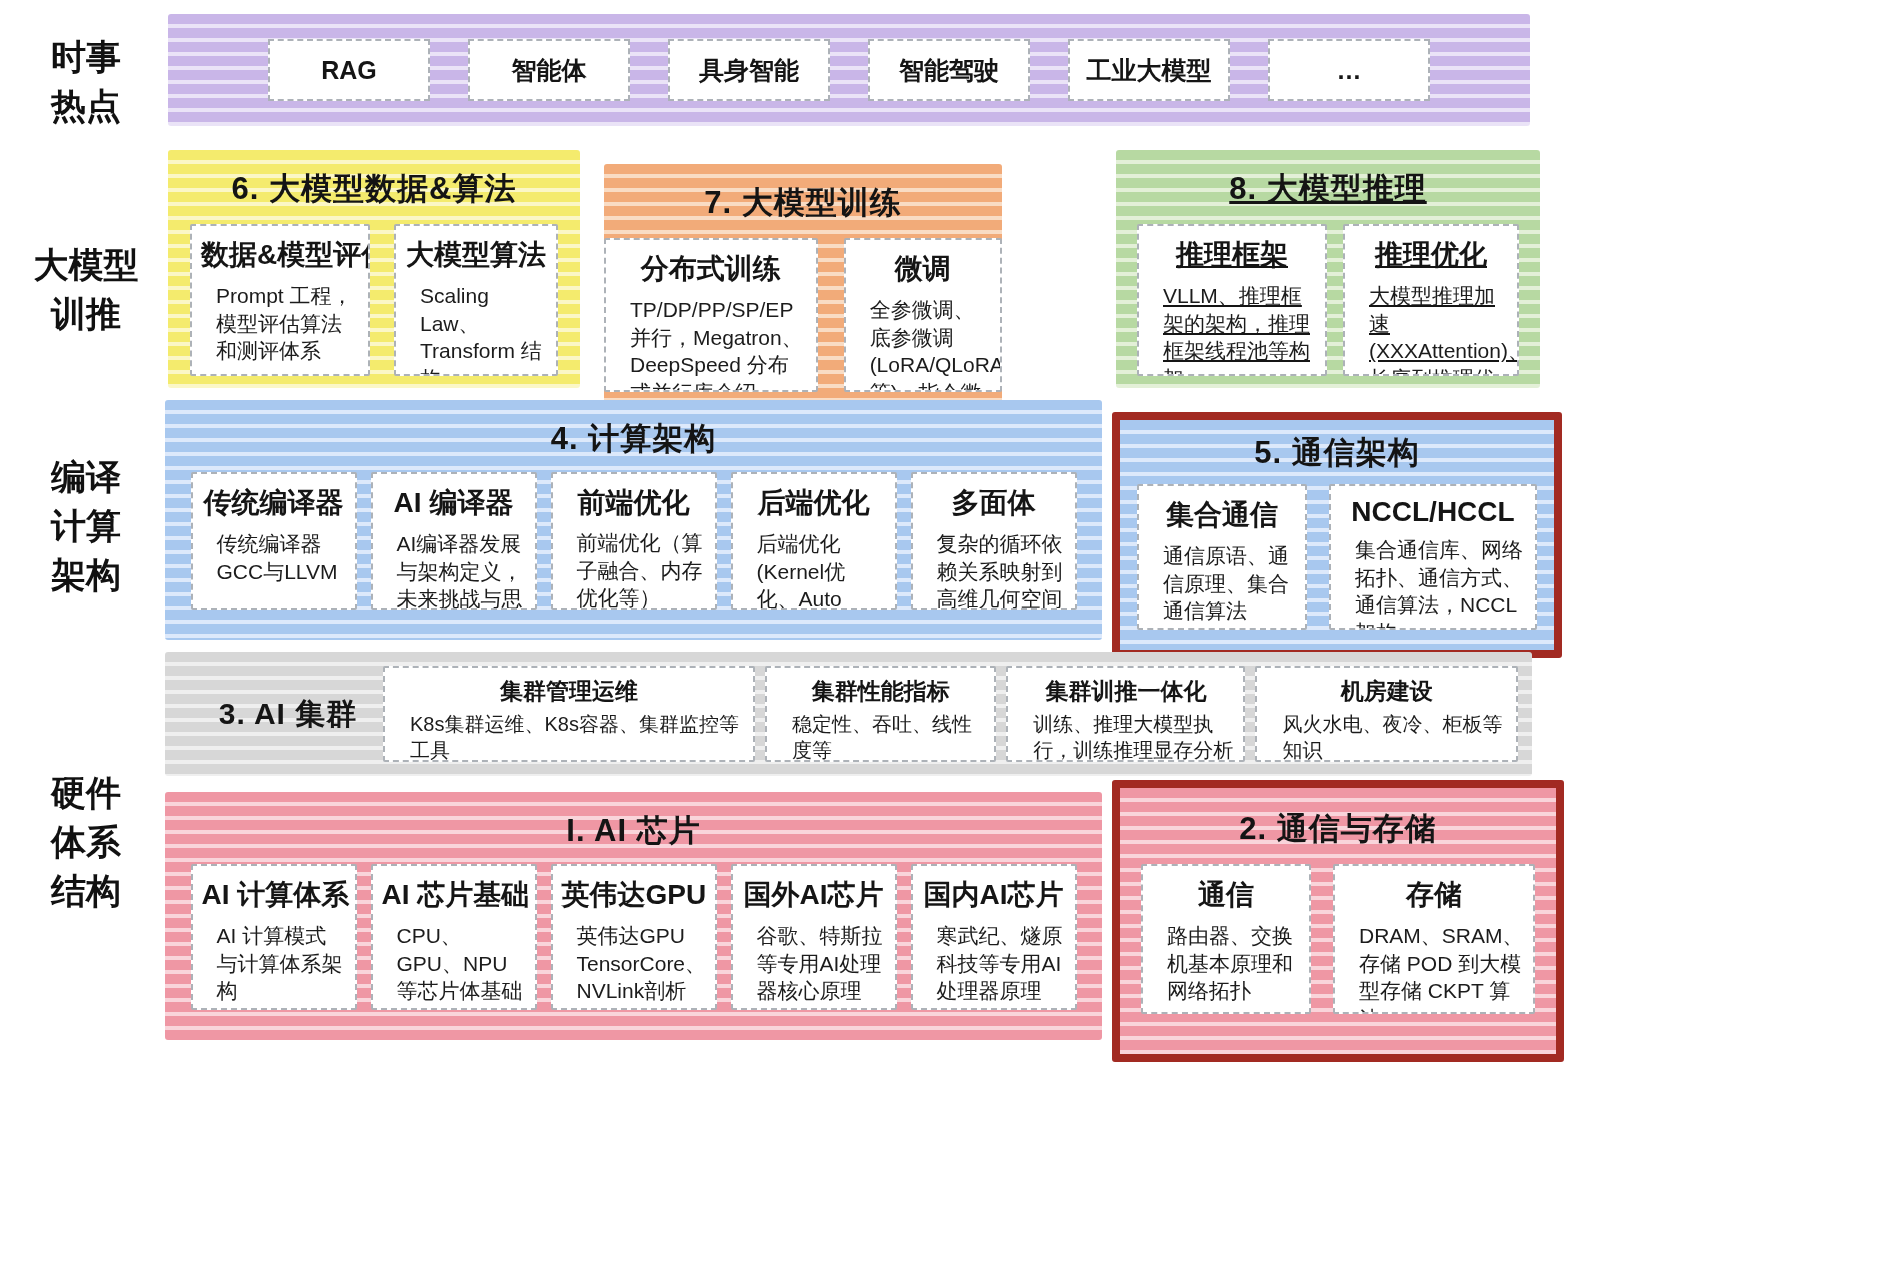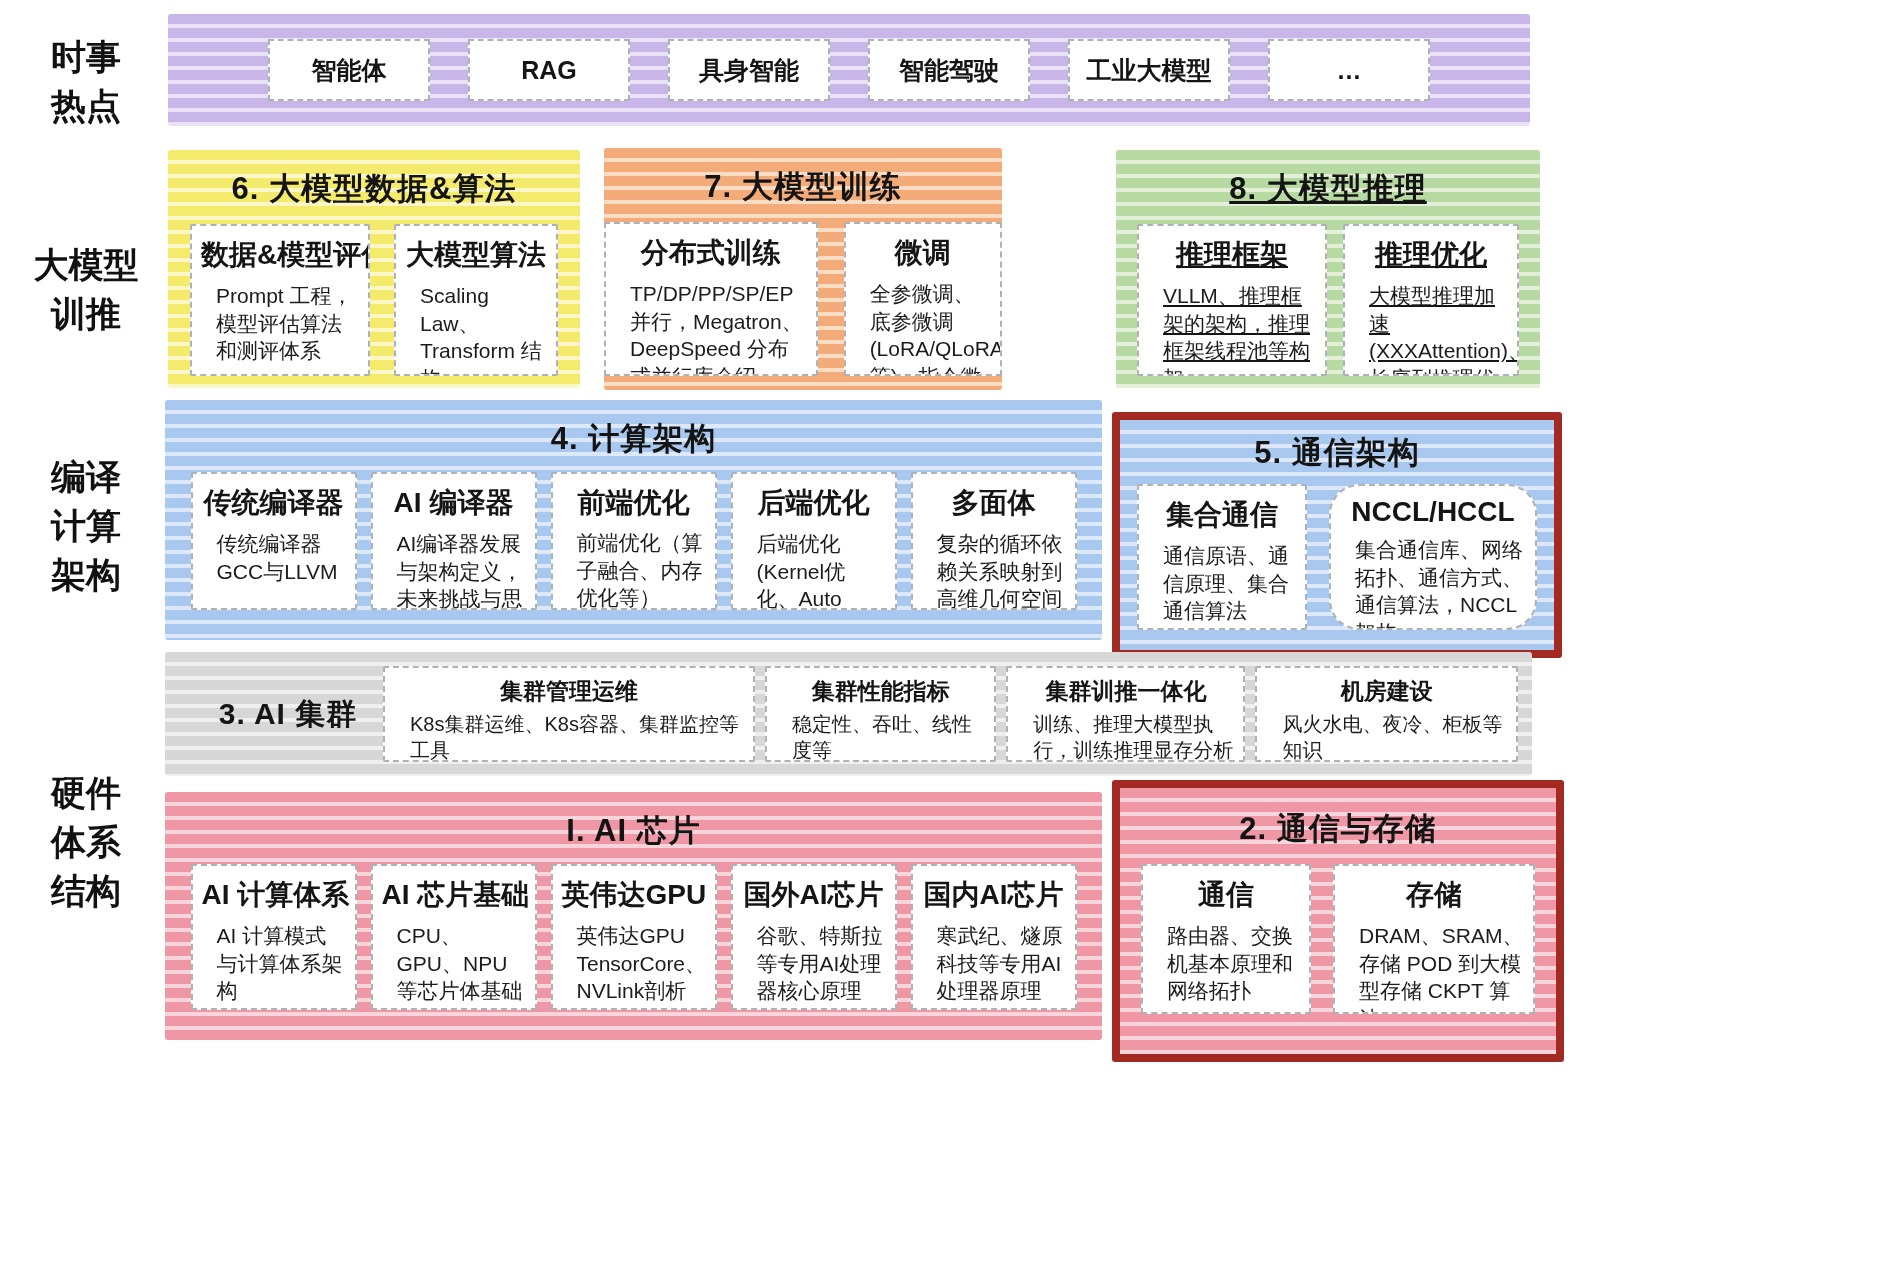--- a/index.html
+++ b/index.html
@@ -57,22 +57,22 @@
     <div>架构</div>
   </div>
   <div class="side-label" style="left:38px; top:768px; width:96px;">
     <div>硬件</div>
     <div>体系</div>
     <div>结构</div>
   </div>
 
   <div class="band band-purple" style="left:168px; top:14px; width:1362px; height:112px;">
     <div class="topics-row">
+      <div class="topic-box">RAG</div>
       <div class="topic-box">智能体</div>
-      <div class="topic-box">RAG</div>
       <div class="topic-box">具身智能</div>
       <div class="topic-box">智能驾驶</div>
       <div class="topic-box">工业大模型</div>
       <div class="topic-box">…</div>
     </div>
   </div>
 
   <div class="band band-yellow" style="left:168px; top:150px; width:412px; height:238px;">
     <div class="sec-title">6. 大模型数据&amp;算法</div>
     <div class="cards" style="margin-top:14px; gap:24px; height:152px;">
@@ -80,21 +80,21 @@
         <div class="card-title">数据&amp;模型评估</div>
         <div class="card-body">Prompt 工程，模型评估算法和测评体系</div>
       </div>
       <div class="card" style="width:164px;">
         <div class="card-title">大模型算法</div>
         <div class="card-body">Scaling Law、Transform 结构，LLM/MLM 模型</div>
       </div>
     </div>
   </div>
 
-  <div class="band band-orange" style="left:604px; top:148px; width:398px; height:242px;">
+  <div class="band band-orange" style="left:604px; top:164px; width:398px; height:242px;">
     <div class="sec-title">7. 大模型训练</div>
     <div class="cards" style="margin-top:14px; gap:26px; height:154px;">
       <div class="card" style="width:244px;">
         <div class="card-title">分布式训练</div>
         <div class="card-body">TP/DP/PP/SP/EP 并行，Megatron、DeepSpeed 分布式并行库介绍</div>
       </div>
       <div class="card" style="width:180px;">
         <div class="card-title">微调</div>
         <div class="card-body">全参微调、底参微调(LoRA/QLoRA 等)、指令微调</div>
       </div>
@@ -141,21 +141,21 @@
     </div>
   </div>
 
   <div class="band band-blue red-outline" style="left:1112px; top:412px; width:450px; height:246px;">
     <div class="sec-title">5.  通信架构</div>
     <div class="cards" style="margin-top:10px; gap:22px; height:146px; padding:0 16px;">
       <div class="card" style="width:170px;">
         <div class="card-title">集合通信</div>
         <div class="card-body">通信原语、通信原理、集合通信算法</div>
       </div>
-      <div class="card" style="width:208px;border-radius:30px;">
+      <div class="card" style="width:208px;">
         <div class="card-title">NCCL/HCCL</div>
         <div class="card-body">集合通信库、网络拓扑、通信方式、通信算法，NCCL 架构</div>
       </div>
     </div>
   </div>
 
   <div class="band band-gray" style="left:165px; top:652px; width:1367px; height:124px;padding-left:24px;">
     <div class="cluster-row">
       <div class="cluster-title">3. AI 集群</div>
       <div class="card" style="width:380px;">

